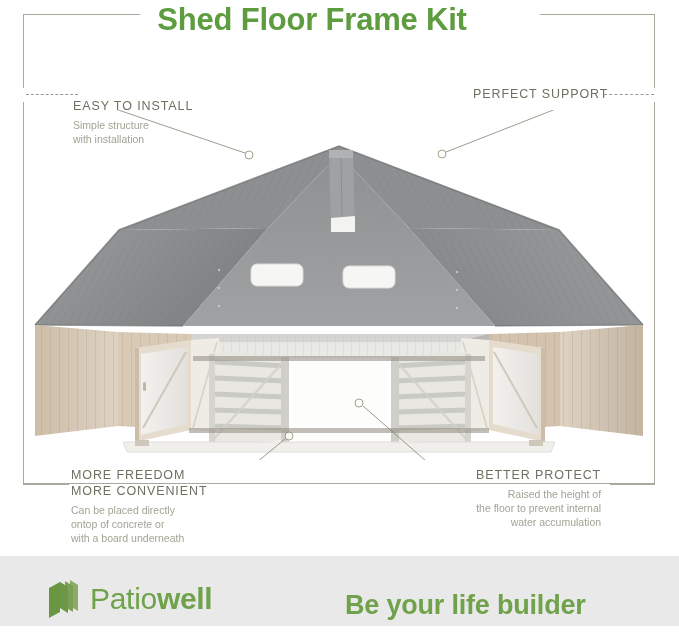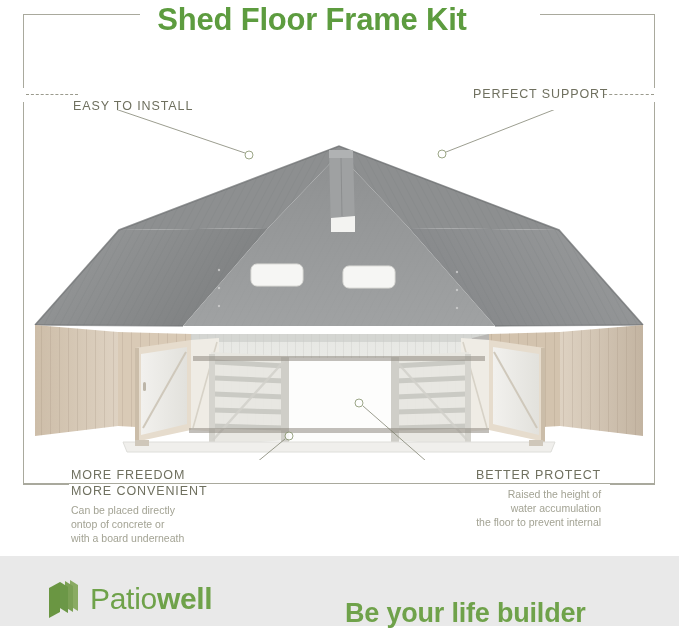--- a/index.html
+++ b/index.html
@@ -166,21 +166,21 @@
   .brand-name {
     font-size: 30px;
     color: #6fa24a;
     line-height: 34px;
     letter-spacing: -0.3px;
   }
   .brand-name .bold { font-weight: bold; }
   .tagline {
     position: absolute;
     left: 345px;
-    top: 40px;
+    top: 32px;
     font-size: 27px;
     font-weight: bold;
     color: #6fa24a;
     line-height: 34px;
     letter-spacing: -0.2px;
     white-space: nowrap;
   }
 </style>
 </head>
 <body>
@@ -369,42 +369,46 @@
     <circle cx="266" cy="326" r="4" fill="#ffffff" stroke="#7d8a62"></circle>
 
     <line x1="450" y1="392" x2="340" y2="296"></line>
     <circle cx="336" cy="293" r="4" fill="#ffffff" stroke="#7d8a62"></circle>
   </g>
 </svg>
 </div>
 
 <div class="callout" id="callout-easy-install">
   <div class="chead">EASY TO INSTALL</div>
+  <div class="cbody">
+    <div>Simple structure</div>
+    <div>with installation</div>
+  </div>
 </div>
 
 <div class="callout right" id="callout-perfect-support">
   <div class="chead">PERFECT SUPPORT</div>
 </div>
 
 <div class="callout" id="callout-more-convenient">
   <div class="chead">MORE FREEDOM</div>
   <div class="chead">MORE CONVENIENT</div>
   <div class="cbody">
     <div>Can be placed directly</div>
     <div>ontop of concrete or</div>
     <div>with a board underneath</div>
   </div>
 </div>
 
 <div class="callout right" id="callout-better-protect">
   <div class="chead">BETTER PROTECT</div>
   <div class="cbody">
     <div>Raised the height of</div>
+    <div>the floor to prevent internal</div>
     <div>water accumulation</div>
-    <div>the floor to prevent internal</div>
   </div>
 </div>
 
 <div class="footer">
   <div class="brand">
     <span class="brand-mark">
       <svg width="36" height="42" viewBox="0 0 36 42" xmlns="http://www.w3.org/2000/svg">
         <polygon points="22,2 30,7 30,33 22,28" fill="#8aab63"></polygon>
         <polygon points="17,3 25,8 25,34 17,29" fill="#7ba055"></polygon>
         <polygon points="12,4 20,9 20,35 12,30" fill="#6f9a4b"></polygon>

